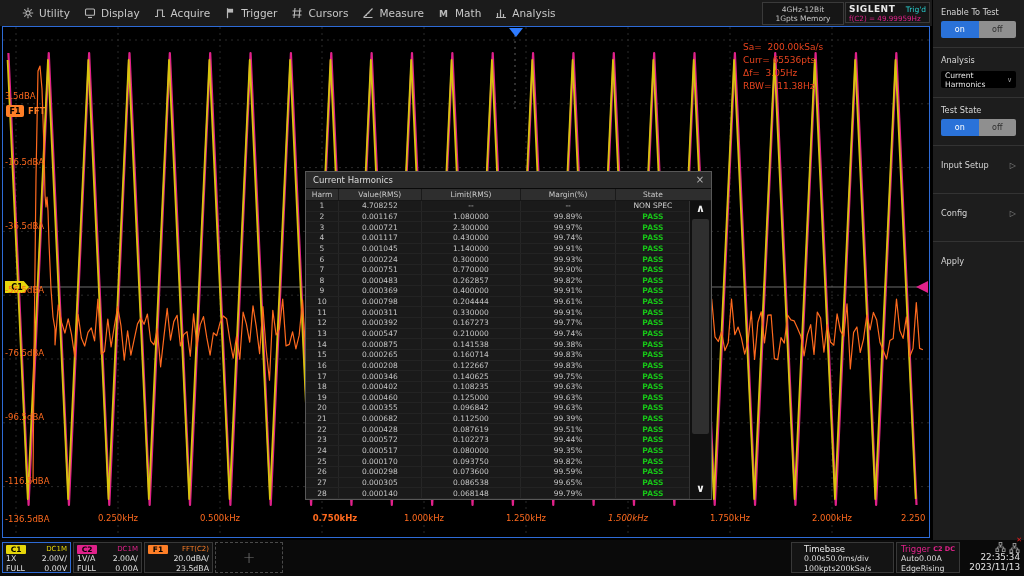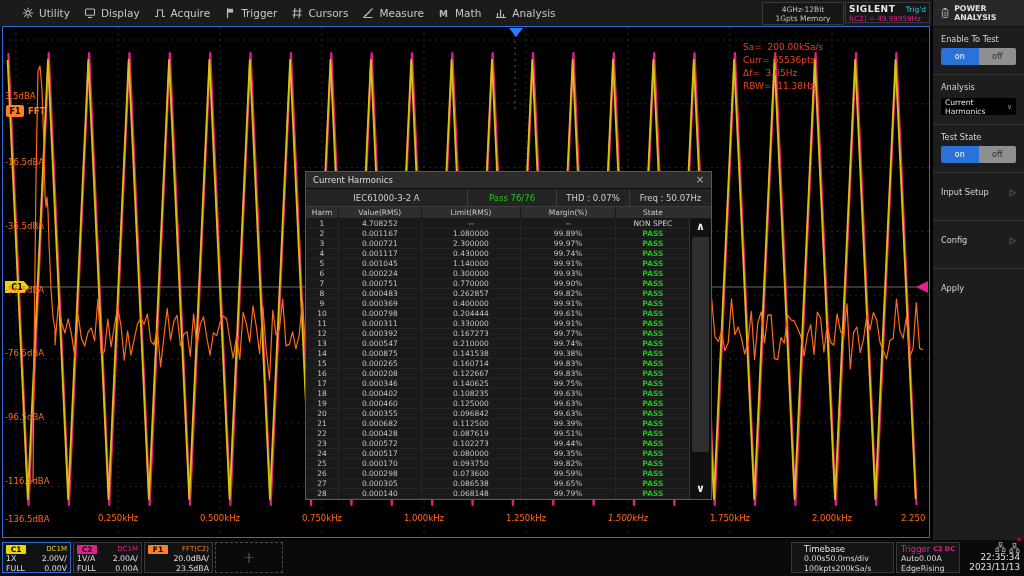--- a/index.html
+++ b/index.html
@@ -156,28 +156,20 @@
 </div>
 <div id="brandbox" class="abs">
   <div id="brand-row">
     <span id="brand">SIGLENT</span>
     <span id="trigd">Trig'd</span>
   </div>
   <div id="freq-readout">f(C2) = 49.99959Hz</div>
 </div>
 
 <div id="panel" class="abs">
-  <div id="panel-header">
-    <svg width="9" height="12" viewBox="0 0 9 12">
-        <rect x="1.5" y="2" width="6" height="9" rx="1" fill="none" stroke="#b0b0b0" stroke-width="1"></rect>
-        <rect x="3" y="0.5" width="3" height="1.5" fill="#b0b0b0"></rect>
-        <path d="M3 5h3M3 7h3M3 9h3" stroke="#b0b0b0" stroke-width="0.8"></path>
-      </svg>
-    <span id="panel-title">POWER ANALYSIS</span>
-  </div>
   <div class="p-label">Enable To Test</div>
   <div class="toggle">
     <span class="on">on</span>
     <span class="off">off</span>
   </div>
   <div class="divider"></div>
   <div class="p-label">Analysis</div>
   <div class="dropdown">
     <span>Current Harmonics</span>
     <span class="chev">∨</span>
@@ -240,44 +232,38 @@
       <span class="ylab" style="top: 194px;">-36.5dBA</span>
       <span class="ylab" style="top: 258px;">-56.5dBA</span>
       <span class="ylab" style="top: 321px;">-76.5dBA</span>
       <span class="ylab" style="top: 385px;">-96.5dBA</span>
       <span class="ylab" style="top: 449px;">-116.5dBA</span>
       <span class="ylab" style="top: 487px;">-136.5dBA</span>
     </div>
   <div id="xlabels">
       <span class="xlab" style="top: 486px; left: 115px;">0.250kHz</span>
       <span class="xlab" style="top: 486px; left: 217px;">0.500kHz</span>
-      <span class="xlab" style="top: 486px; left: 319px;">0.750kHz</span>
+      <span class="xlab" style="top: 486px; left: 332px; font-weight: bold;">0.750kHz</span>
       <span class="xlab" style="top: 486px; left: 421px;">1.000kHz</span>
       <span class="xlab" style="top: 486px; left: 523px;">1.250kHz</span>
       <span class="xlab" style="top: 486px; left: 625px; font-style: italic;">1.500kHz</span>
       <span class="xlab" style="top: 486px; left: 727px;">1.750kHz</span>
       <span class="xlab" style="top: 486px; left: 829px;">2.000kHz</span>
       <span class="xlab clip" style="top: 486px; left: 898px;">2.250</span>
     </div>
   <div id="fft-info">Sa=  200.00kSa/s
 Curr= 65536pts
 Δf=  3.05Hz
 RBW=  11.38Hz</div>
 </div>
 
 <div id="dialog" class="abs">
   <div id="dlg-title">
     <span>Current Harmonics</span>
     <div id="dlg-close">×</div>
-  </div>
-  <div id="dlg-sub">
-    <div>IEC61000-3-2 A</div>
-    <div class="green">Pass 76/76</div>
-    <div>THD : 0.07%</div>
-    <div>Freq : 50.07Hz</div>
   </div>
   <div id="col-header">
     <span class="colw0">Harm</span>
     <span class="colw1">Value(RMS)</span>
     <span class="colw2">Limit(RMS)</span>
     <span class="colw3">Margin(%)</span>
     <span class="colw4">State</span>
   </div>
   <div id="rows-wrap">
     <div id="harm-rows">

